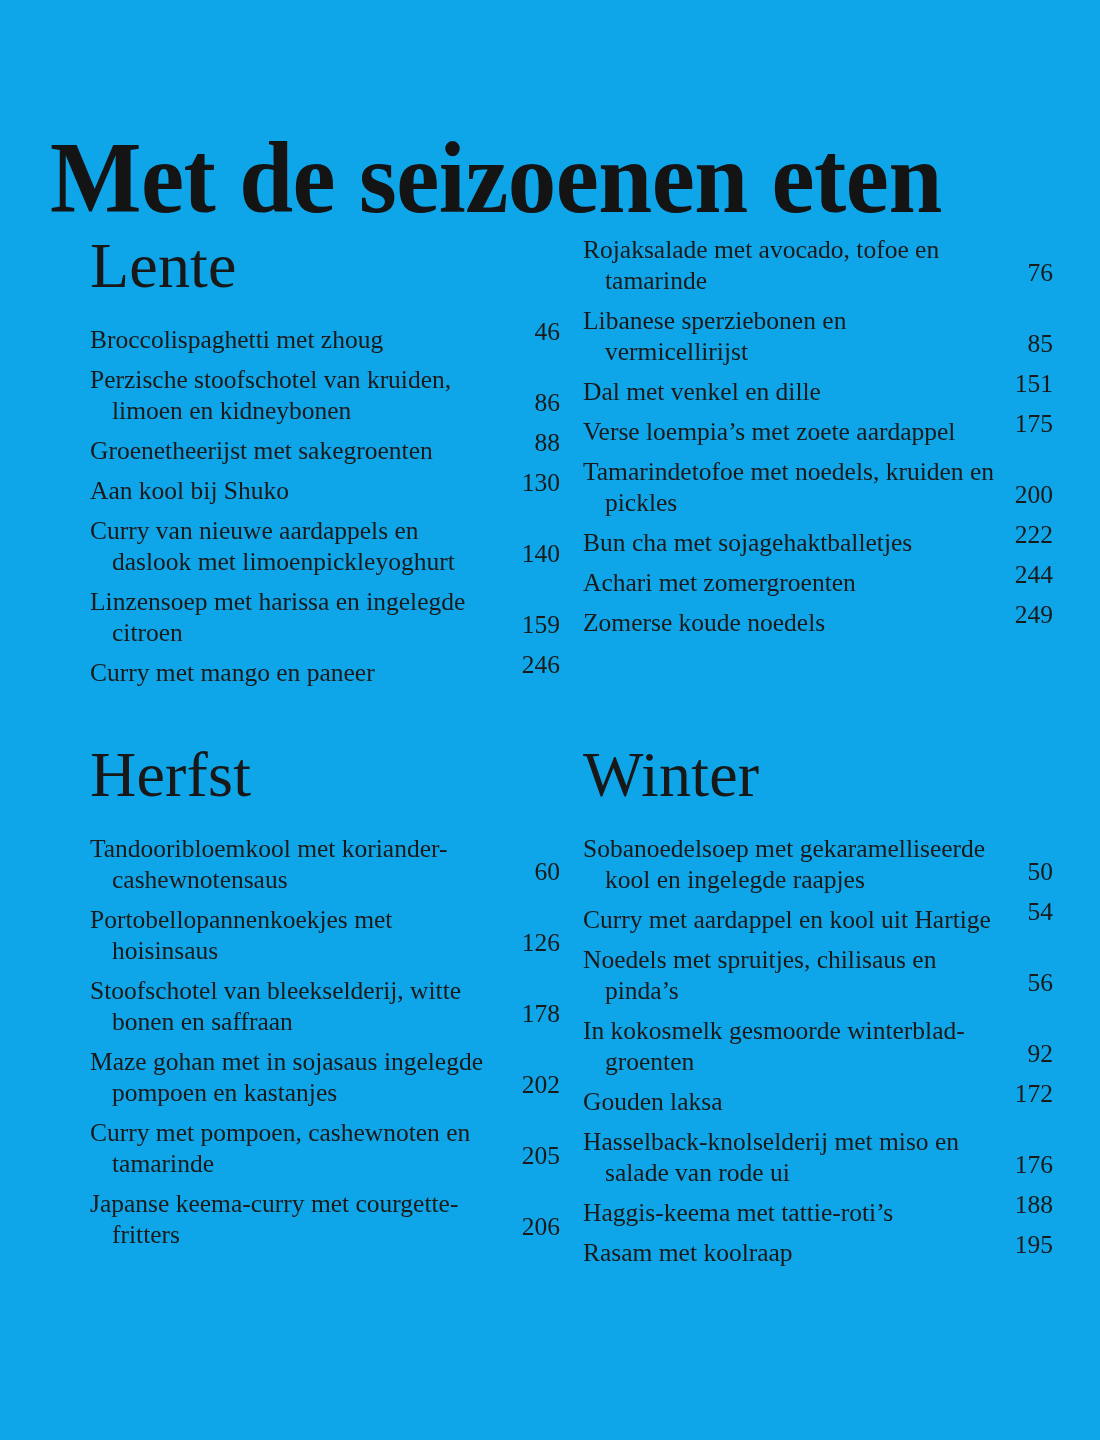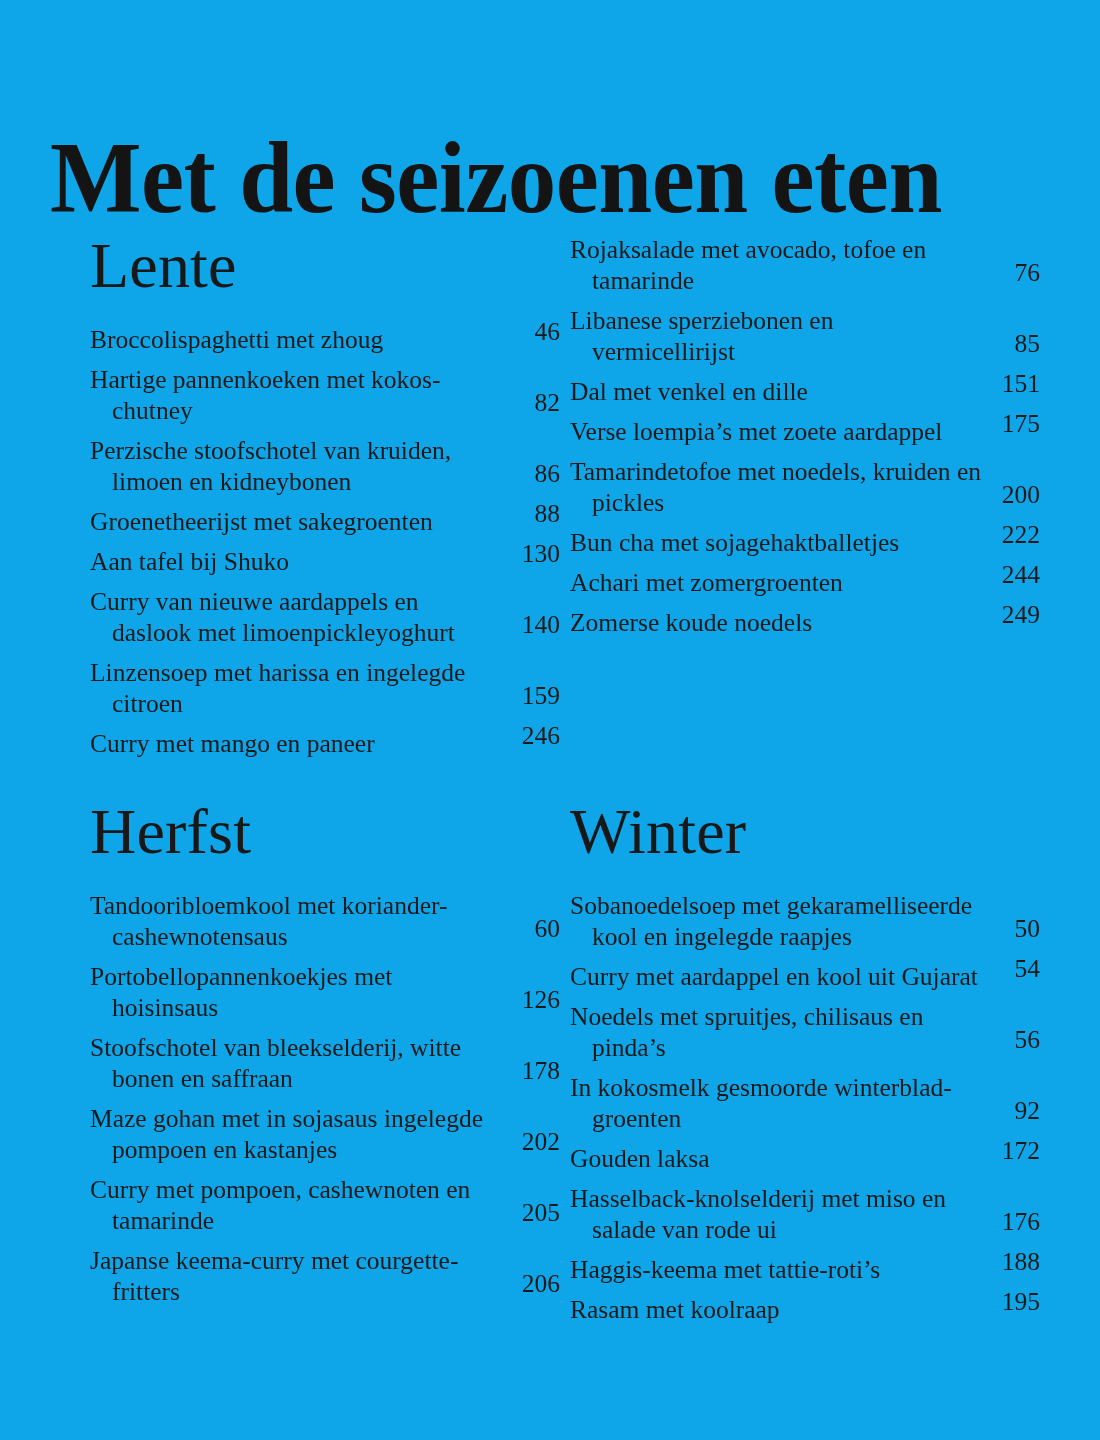--- a/index.html
+++ b/index.html
@@ -43,21 +43,21 @@
   }
 
   
   .columns {
     position: absolute;
     left: 0;
     top: 234px;
     width: 1100px;
     display: grid;
     grid-template-columns: 480px 480px;
-    column-gap: 0px;
+    column-gap: 13px;
     padding-left: 90px;
     box-sizing: border-box;
   }
 
   .block {
     width: 470px;
   }
 
   .season-heading {
     font-family: "Liberation Serif", "DejaVu Serif", serif;
@@ -65,21 +65,21 @@
     font-size: 64px;
     line-height: 1.0;
     letter-spacing: 0.2px;
     color: #181818;
     margin: 0 0 26px 0;
     padding: 0;
   }
 
   
   .row2 .season-heading {
-    margin-top: 32px;
+    margin-top: 46px;
   }
 
   .entry-list {
     list-style: none;
     margin: 0;
     padding: 0;
   }
 
   .entry {
     position: relative;
@@ -130,33 +130,29 @@
   <div class="columns">
 
     <div class="block col-left row1">
       <h2 class="season-heading">Lente</h2>
       <ul class="entry-list">
         <li class="entry">
           <span class="entry-title">Broccolispaghetti met zhoug</span>
           <span class="entry-page">46</span>
         </li>
         <li class="entry">
-          <span class="entry-title">Hartige pannenkoeken met kokos-chutney</span>
-          <span class="entry-page">82</span>
-        </li>
-        <li class="entry">
           <span class="entry-title">Perzische stoofschotel van kruiden, limoen en kidneybonen</span>
           <span class="entry-page">86</span>
         </li>
         <li class="entry">
           <span class="entry-title">Groenetheerijst met sakegroenten</span>
           <span class="entry-page">88</span>
         </li>
         <li class="entry">
-          <span class="entry-title">Aan tafel bij Shuko</span>
+          <span class="entry-title">Aan kool bij Shuko</span>
           <span class="entry-page">130</span>
         </li>
         <li class="entry">
           <span class="entry-title">Curry van nieuwe aardappels en daslook met limoenpickleyoghurt</span>
           <span class="entry-page">140</span>
         </li>
         <li class="entry">
           <span class="entry-title">Linzensoep met harissa en ingelegde citroen</span>
           <span class="entry-page">159</span>
         </li>
@@ -235,21 +231,21 @@
     </div>
 
     <div class="block col-right row2">
       <h2 class="season-heading">Winter</h2>
       <ul class="entry-list">
         <li class="entry">
           <span class="entry-title">Sobanoedelsoep met gekaramelliseerde kool en ingelegde raapjes</span>
           <span class="entry-page">50</span>
         </li>
         <li class="entry">
-          <span class="entry-title">Curry met aardappel en kool uit Gujarat</span>
+          <span class="entry-title">Curry met aardappel en kool uit Hartige</span>
           <span class="entry-page">54</span>
         </li>
         <li class="entry">
           <span class="entry-title">Noedels met spruitjes, chilisaus en pinda’s</span>
           <span class="entry-page">56</span>
         </li>
         <li class="entry">
           <span class="entry-title">In kokosmelk gesmoorde winterblad-groenten</span>
           <span class="entry-page">92</span>
         </li>

